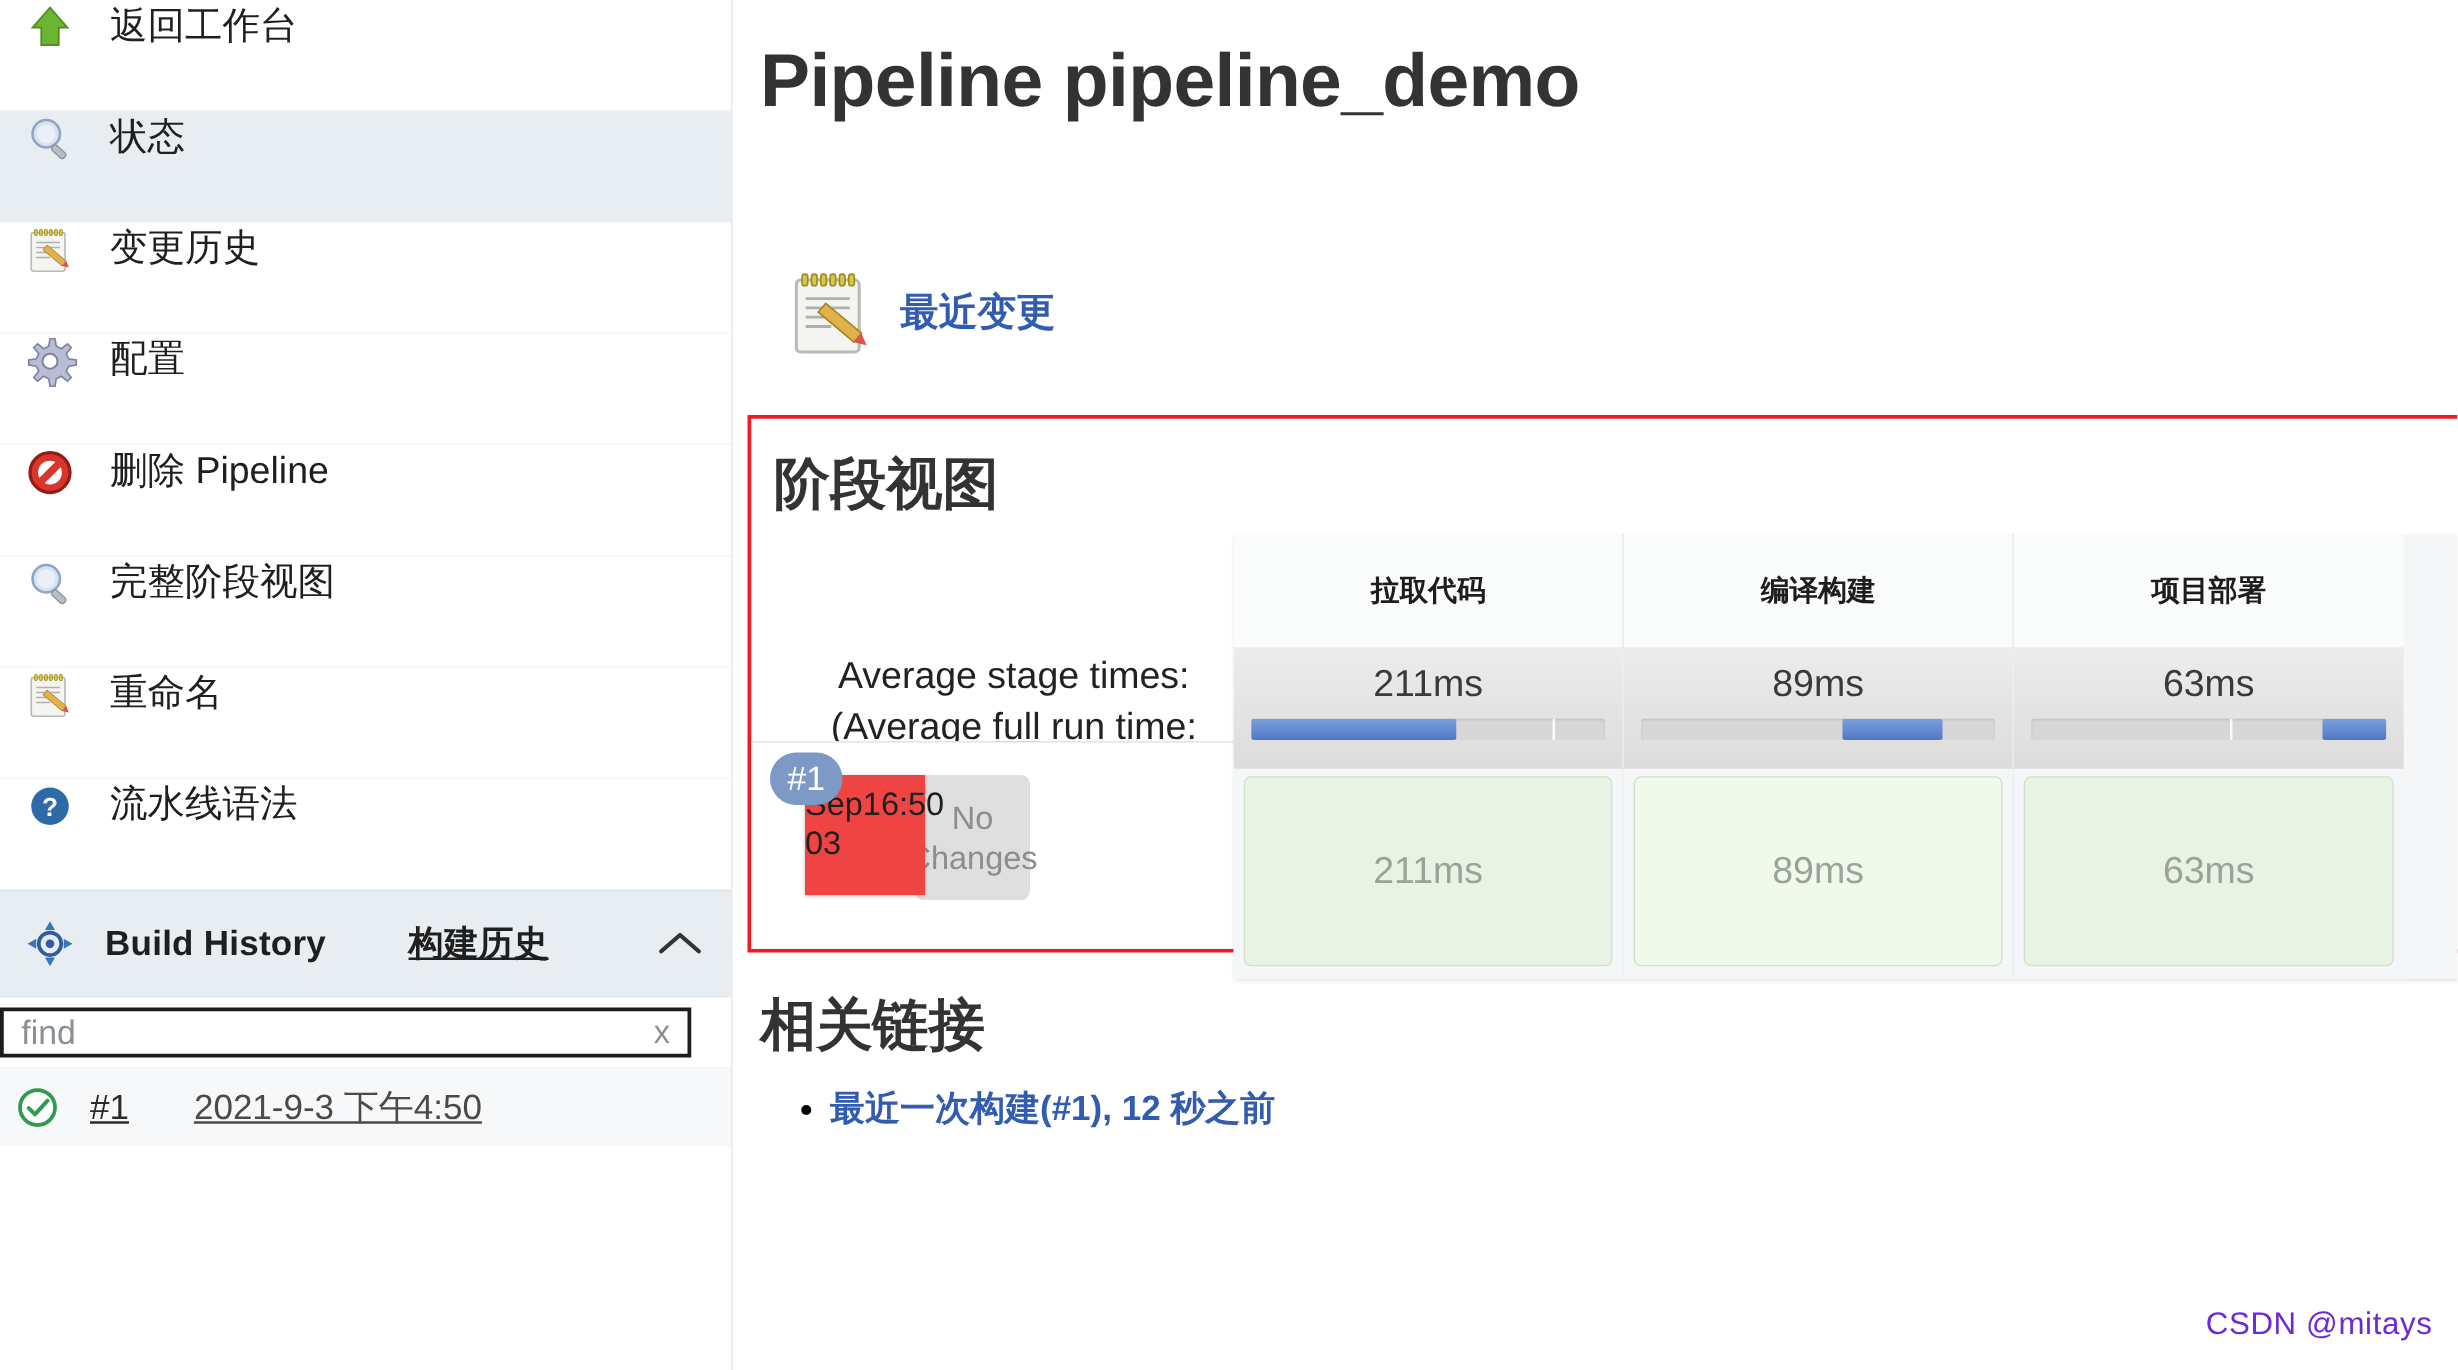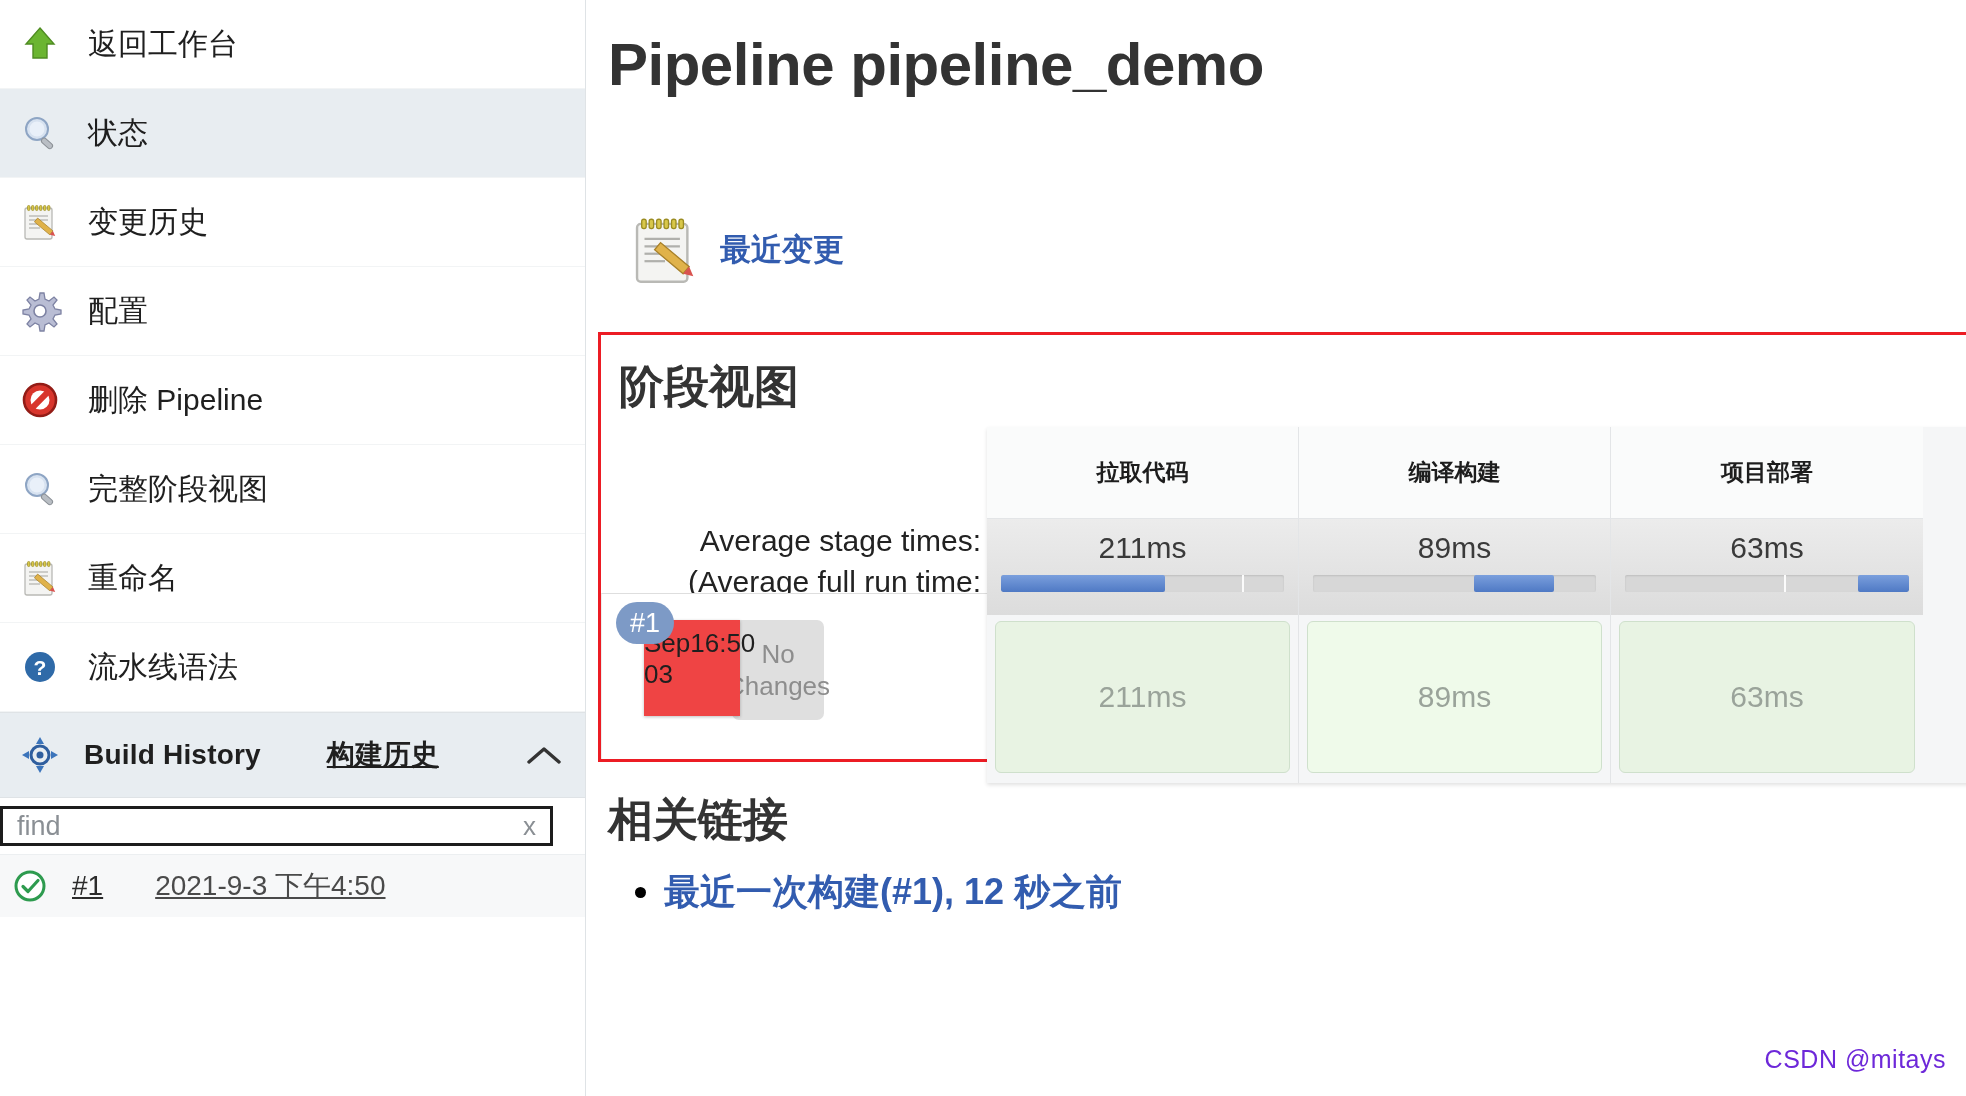--- a/index.html
+++ b/index.html
@@ -22,21 +22,21 @@
     width: 586px;
     height: 1096px;
     background: #ffffff;
     border-right: 1px solid #dfe3e6;
     position: relative;
     flex: 0 0 586px;
     overflow: hidden;
   }
   .side-task {
     display: flex;
-    align-items: center;
+    align-items: flex-start;
     height: 89px;
     padding-left: 18px;
     gap: 26px;
     cursor: pointer;
     border-bottom: 1px solid #f2f4f5;
   }
   .side-task.selected { background: #e8edf1; }
   .side-task .tlabel {
     font-size: 30px;
     color: #1f1f1f;
@@ -249,21 +249,21 @@
     color: #9aa39a;
   }
   .st-cell.light { background: #effaea; }
 
   
   #avg-label {
     position: absolute;
     left: 40px;
     top: 186px;
     width: 340px;
-    text-align: right;
+    text-align: center;
     font-size: 30px;
     color: #222;
     line-height: 1.35;
   }
   #avg-label .sub { font-size: 30px; }
   #avg-label u { text-decoration: underline; }
 
   
   #build-row {
     position: absolute;
@@ -321,21 +321,21 @@
   #related h2 {
     font-size: 45px;
     font-weight: bold;
     color: #333;
     margin: 0;
   }
   #related ul {
     margin: 18px 0 0 0;
     padding-left: 56px;
   }
-  #related li { font-size: 36px; margin-top: 11px; }
+  #related li { font-size: 28px; margin-top: 11px; }
   #related li a {
     color: #325caf;
     font-weight: bold;
     text-decoration: none;
   }
   #related li a .plain { font-weight: bold; }
 
   #watermark {
     position: absolute;
     right: 20px; bottom: 22px;

